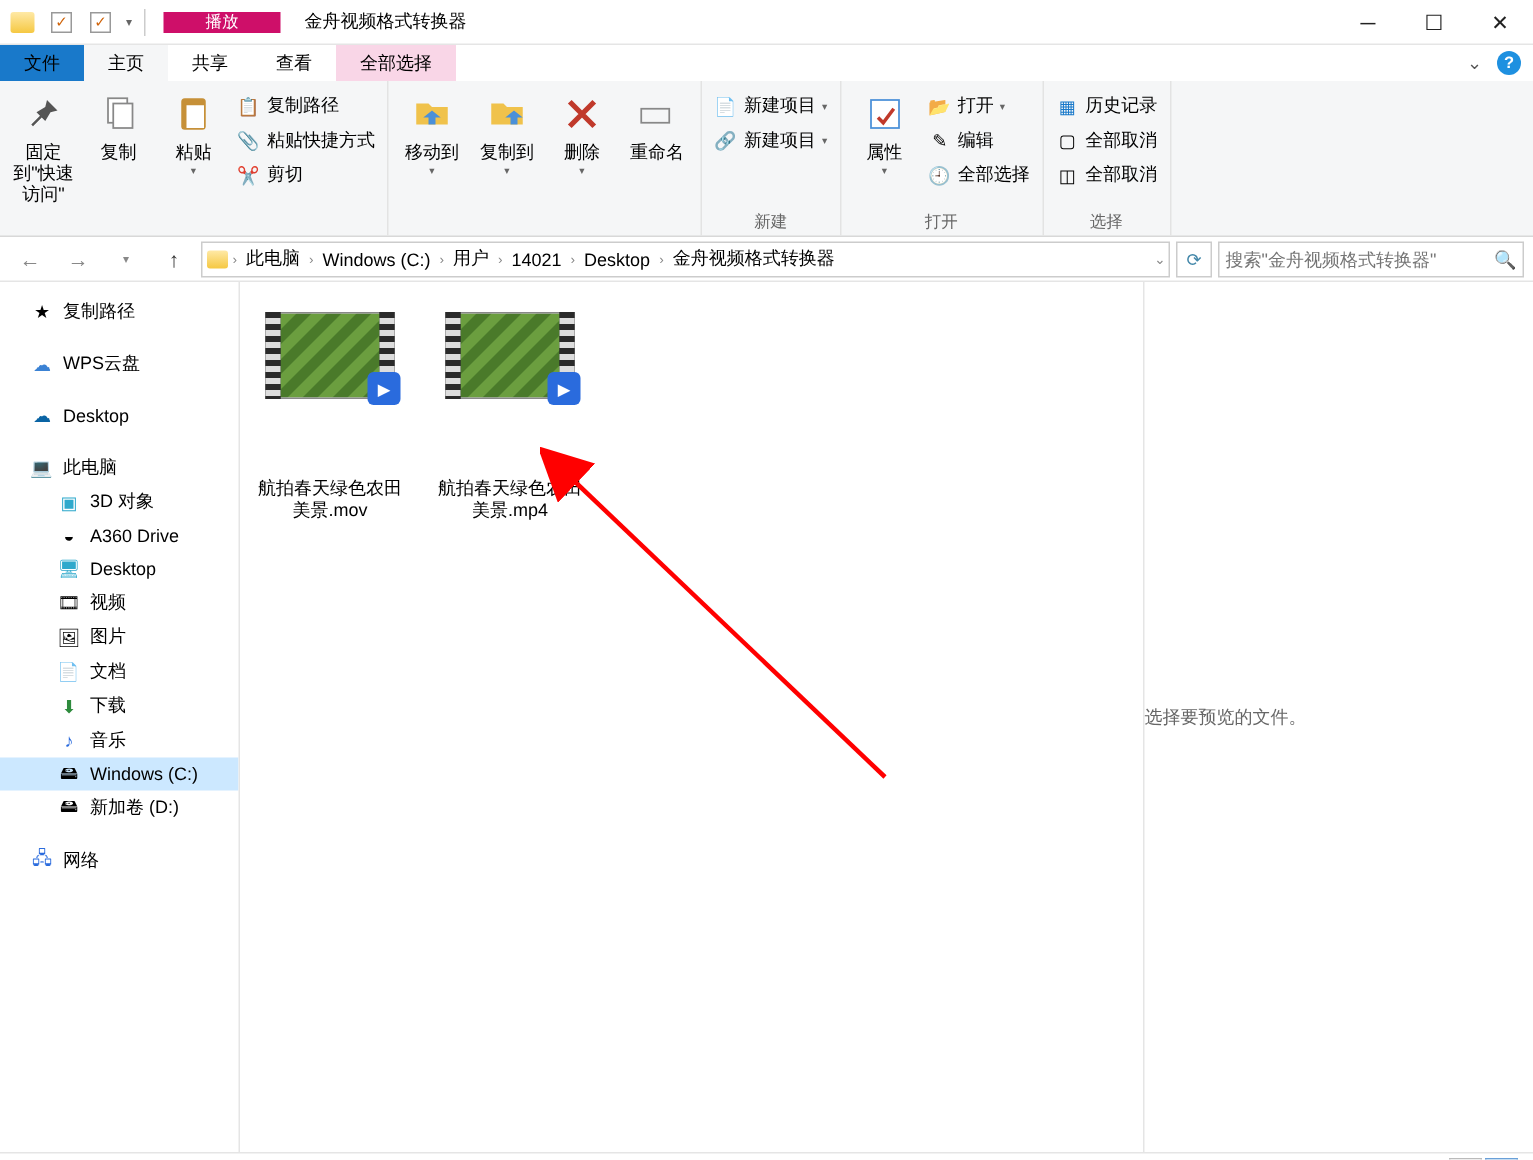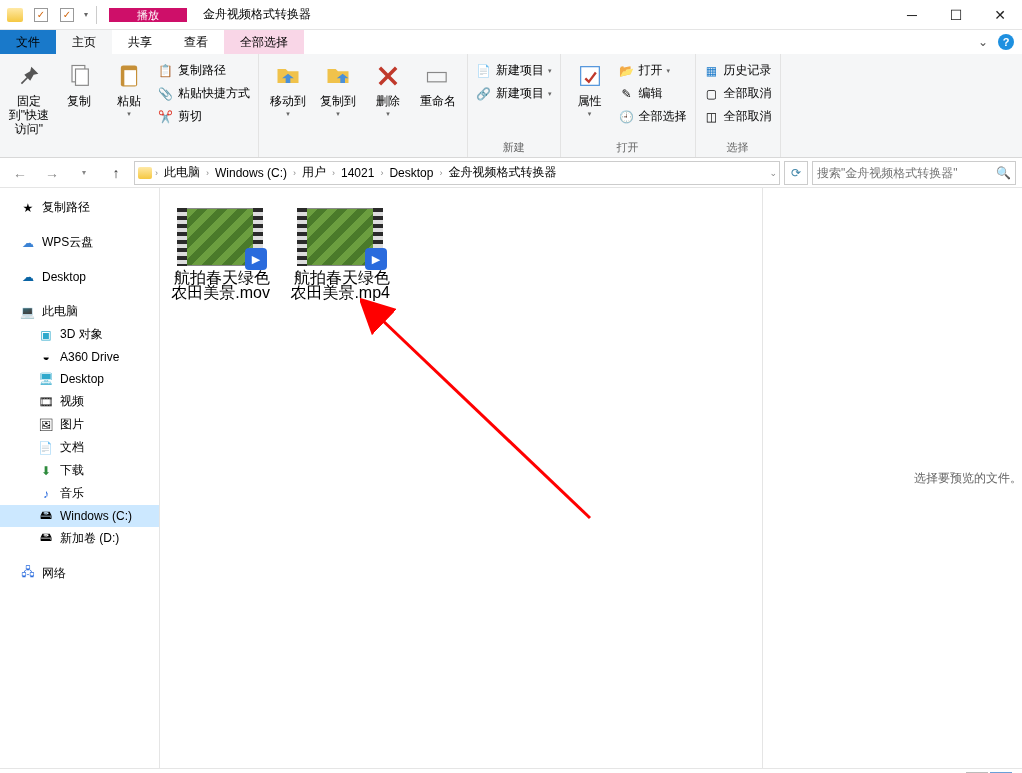--- a/index.html
+++ b/index.html
@@ -61,23 +61,23 @@
 .nav-ic { width: 16px; height: 16px; display: inline-flex; align-items: center; justify-content: center; }
 .nav-sp { height: 12px; }
 
 .content { flex: 1; display: flex; flex-wrap: wrap; align-content: flex-start; padding: 20px 10px; gap: 20px; position: relative; }
 .file-item { width: 100px; display: flex; flex-direction: column; align-items: center; gap: 4px; }
 .thumb { width: 86px; height: 58px; position: relative; }
 .thumb-img { width: 100%; height: 100%; background: linear-gradient(135deg,#4a7a2a 25%,#6b9e3f 25%,#6b9e3f 50%,#4a7a2a 50%,#4a7a2a 75%,#6b9e3f 75%); background-size: 20px 20px; border: 1px solid #888; }
 .film-l, .film-r { position: absolute; top: 0; bottom: 0; width: 10px; background: #2a2a2a; background-image: repeating-linear-gradient(#2a2a2a 0 4px, #ddd 4px 8px); }
 .film-l { left: 0; } .film-r { right: 0; }
 .play-badge { position: absolute; right: -4px; bottom: -4px; width: 22px; height: 22px; background: #2a6bdd; border-radius: 4px; display: flex; align-items: center; justify-content: center; color: #fff; font-size: 11px; }
-.file-lbl { text-align: right; font-size: 16px; line-height: 15px; word-break: break-all; }
-
-.preview { width: 260px; border-left: 1px solid #e5e5e5; display: flex; align-items: center; justify-content: flex-end; color: #666; font-size: 12px; }
+.file-lbl { text-align: center; font-size: 12px; line-height: 15px; word-break: break-all; margin-top: 48px; }
+
+.preview { width: 260px; border-left: 1px solid #e5e5e5; display: flex; align-items: center; justify-content: flex-start; color: #666; font-size: 12px; }
 
 
 .status { height: 24px; border-top: 1px solid #e5e5e5; display: flex; align-items: center; padding: 0 10px; color: #1a5aa8; }
 .view-btns { margin-left: auto; display: flex; gap: 2px; }
 .view-btn { width: 22px; height: 18px; border: 1px solid #bbb; display: flex; align-items: center; justify-content: center; font-size: 10px; }
 .view-btn.act { background: #cde6f7; border-color: #6aa0d8; }
 
 
 .arrow-svg { position: absolute; pointer-events: none; z-index: 100; }
 .c-blue { color: #1979ca; }

